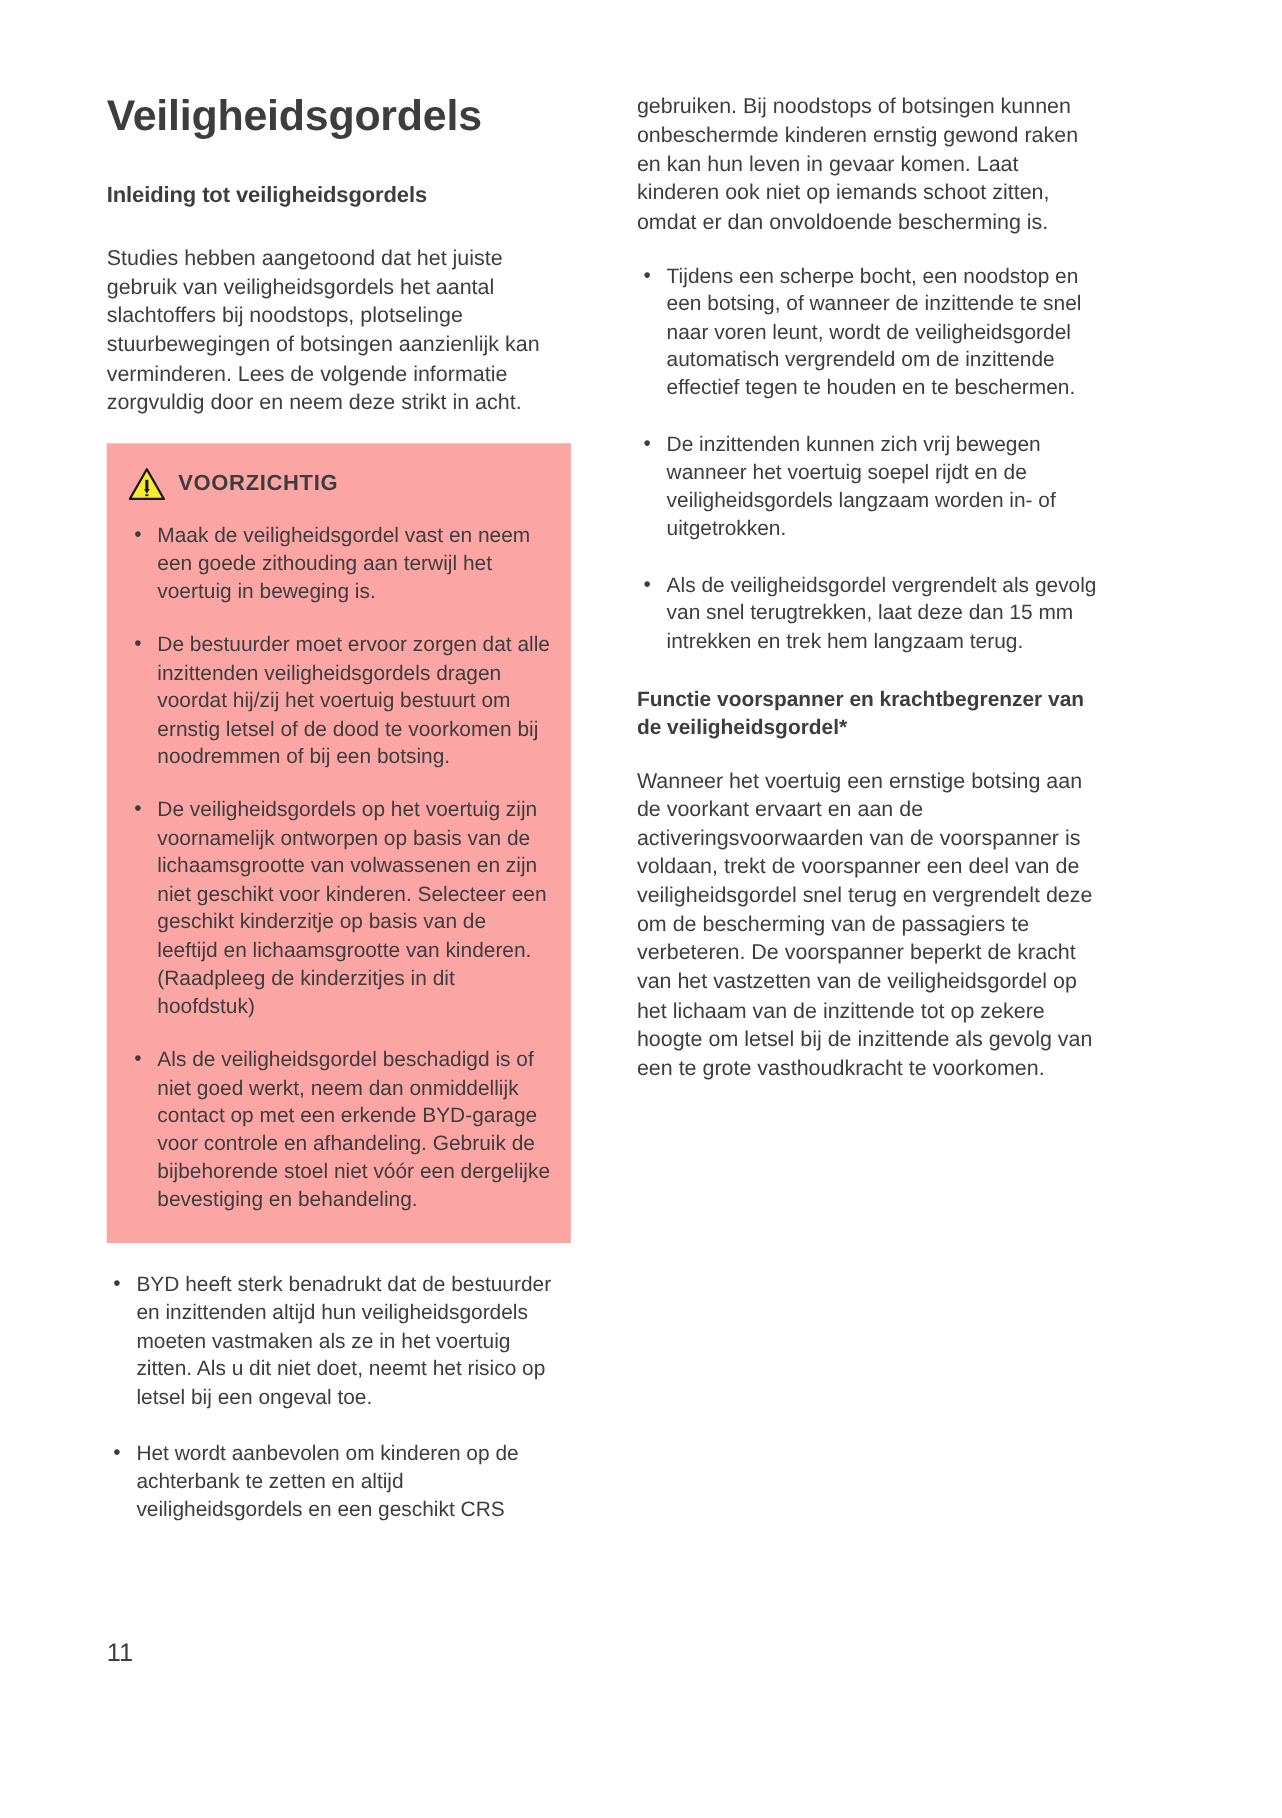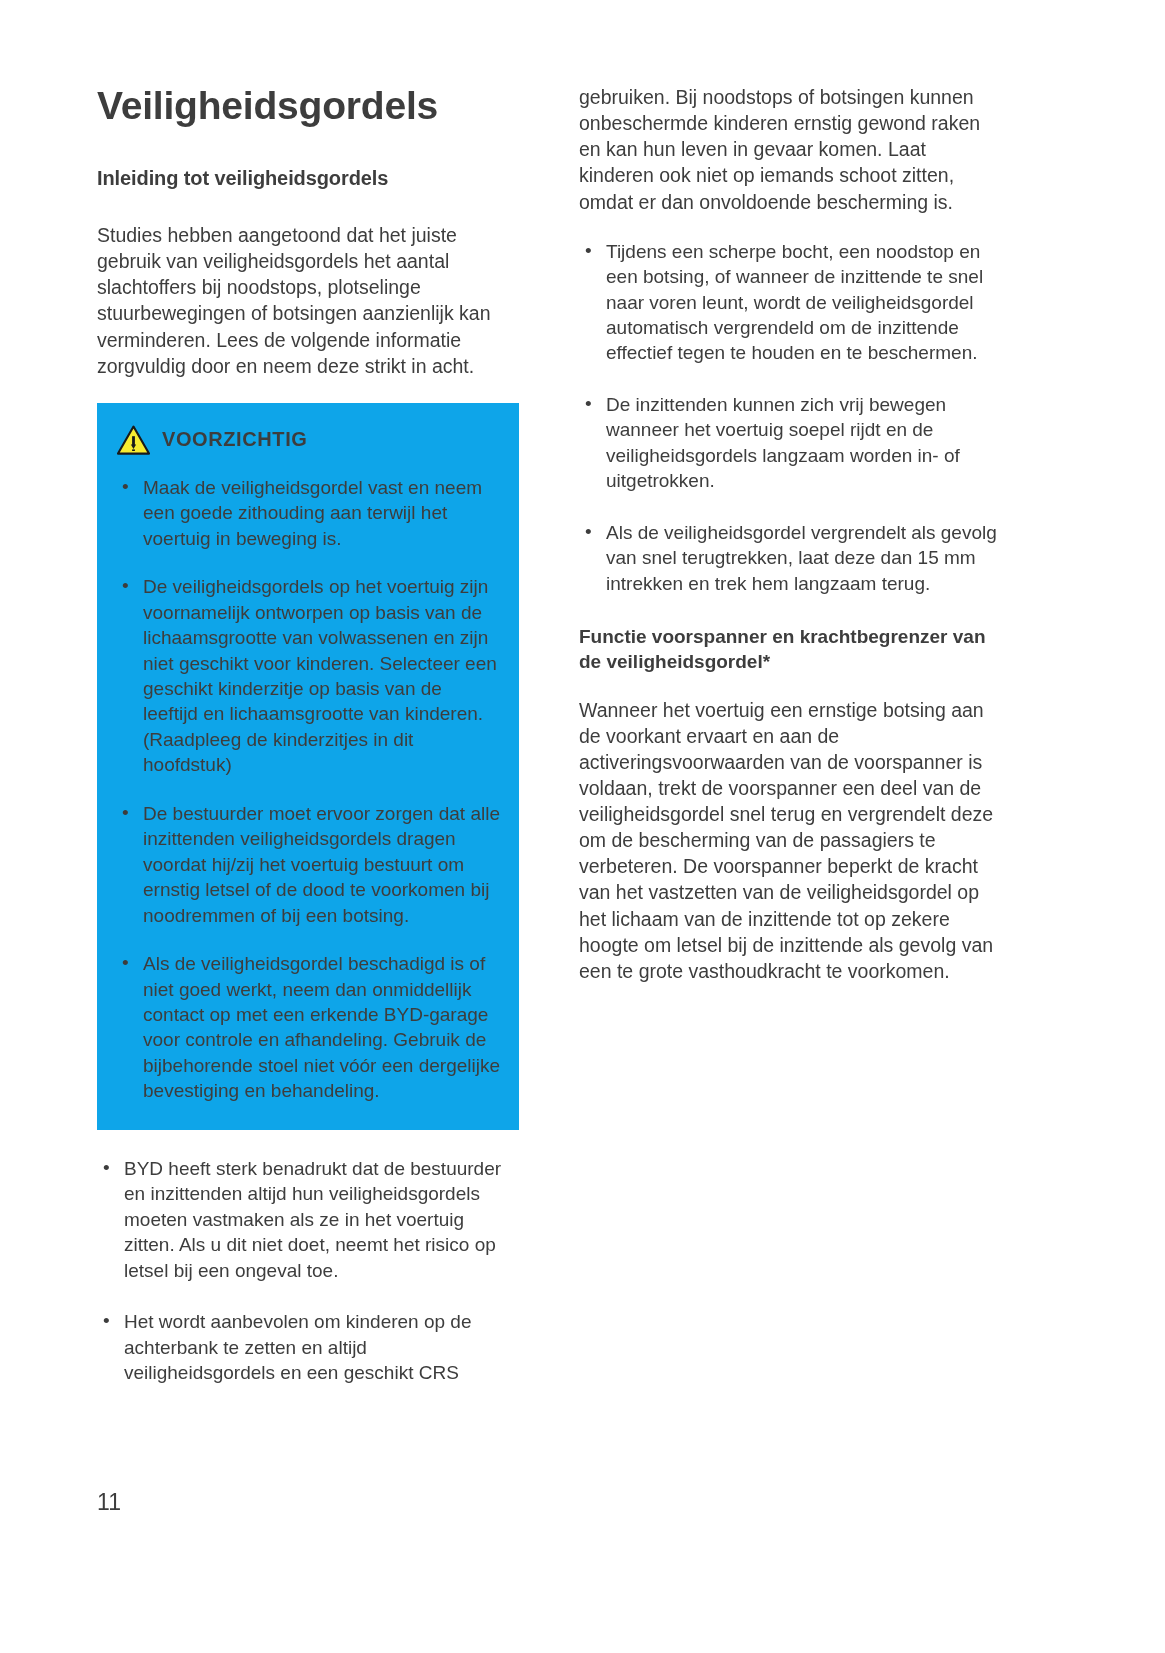--- a/index.html
+++ b/index.html
@@ -68,21 +68,21 @@
   p.body-text {
     font-size: 19.5px;
     line-height: 1.34;
     margin: 0 0 24px 0;
     color: #3d3d3d;
   }
   p.body-text:last-child { margin-bottom: 4px; }
 
   
   .warning-box {
-    background: #0ea5e9;
+    background: #fca5a5;
     padding: 22px 18px 26px 18px;
     box-sizing: border-box;
     margin: 0 0 26px 0;
     width: 422px;
   }
   .warning-header {
     display: flex;
     flex-direction: row;
     align-items: center;
     gap: 12px;
@@ -167,22 +167,22 @@
             <polygon points="16.5,1.6 32,28.6 1,28.6" fill="#f7ec31" stroke="#1a1a1a" stroke-width="2.1" stroke-linejoin="round"></polygon>
             <rect x="15.1" y="11.2" width="2.8" height="9.2" fill="#1a1a1a"></rect>
             <polygon points="13.9,19.6 19.1,19.6 16.5,23.9" fill="#1a1a1a"></polygon>
             <rect x="15.1" y="24.4" width="2.8" height="1.6" fill="#1a1a1a"></rect>
           </svg>
           <span class="warning-label">VOORZICHTIG</span>
         </div>
 
         <ul class="bullets">
           <li>Maak de veiligheidsgordel vast en neem een goede zithouding aan terwijl het voertuig in beweging is.</li>
+          <li>De bestuurder moet ervoor zorgen dat alle inzittenden veiligheidsgordels dragen voordat hij/zij het voertuig bestuurt om ernstig letsel of de dood te voorkomen bij noodremmen of bij een botsing.</li>
           <li>De veiligheidsgordels op het voertuig zijn voornamelijk ontworpen op basis van de lichaamsgrootte van volwassenen en zijn niet geschikt voor kinderen. Selecteer een geschikt kinderzitje op basis van de leeftijd en lichaamsgrootte van kinderen. (Raadpleeg de kinderzitjes in dit hoofdstuk)</li>
-          <li>De bestuurder moet ervoor zorgen dat alle inzittenden veiligheidsgordels dragen voordat hij/zij het voertuig bestuurt om ernstig letsel of de dood te voorkomen bij noodremmen of bij een botsing.</li>
           <li>Als de veiligheidsgordel beschadigd is of niet goed werkt, neem dan onmiddellijk contact op met een erkende BYD-garage voor controle en afhandeling. Gebruik de bijbehorende stoel niet vóór een dergelijke bevestiging en behandeling.</li>
         </ul>
 
       </div>
 
       <ul class="bullets outer">
         <li>BYD heeft sterk benadrukt dat de bestuurder en inzittenden altijd hun veiligheidsgordels moeten vastmaken als ze in het voertuig zitten. Als u dit niet doet, neemt het risico op letsel bij een ongeval toe.</li>
         <li>Het wordt aanbevolen om kinderen op de achterbank te zetten en altijd veiligheidsgordels en een geschikt CRS</li>
       </ul>
 

